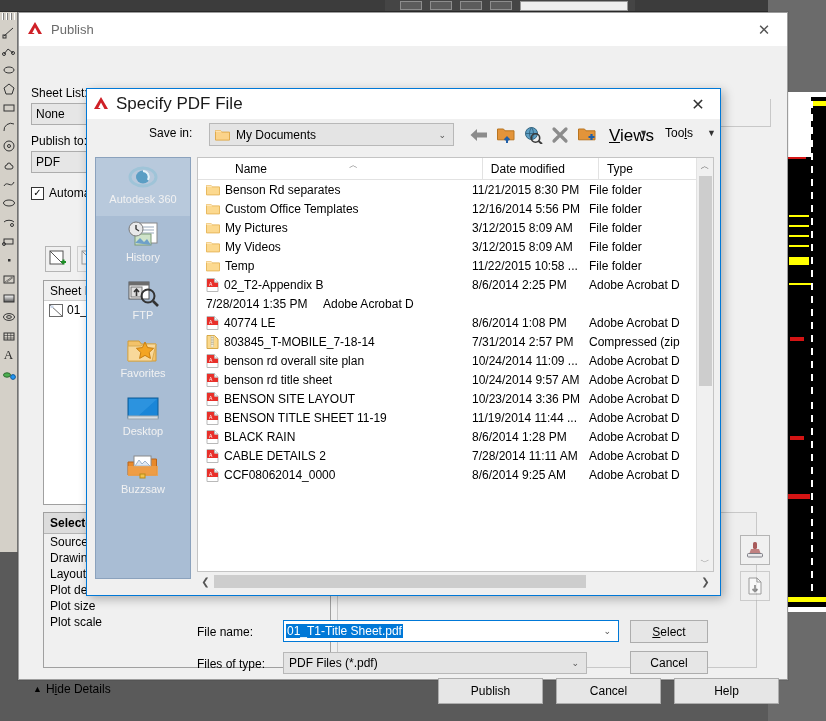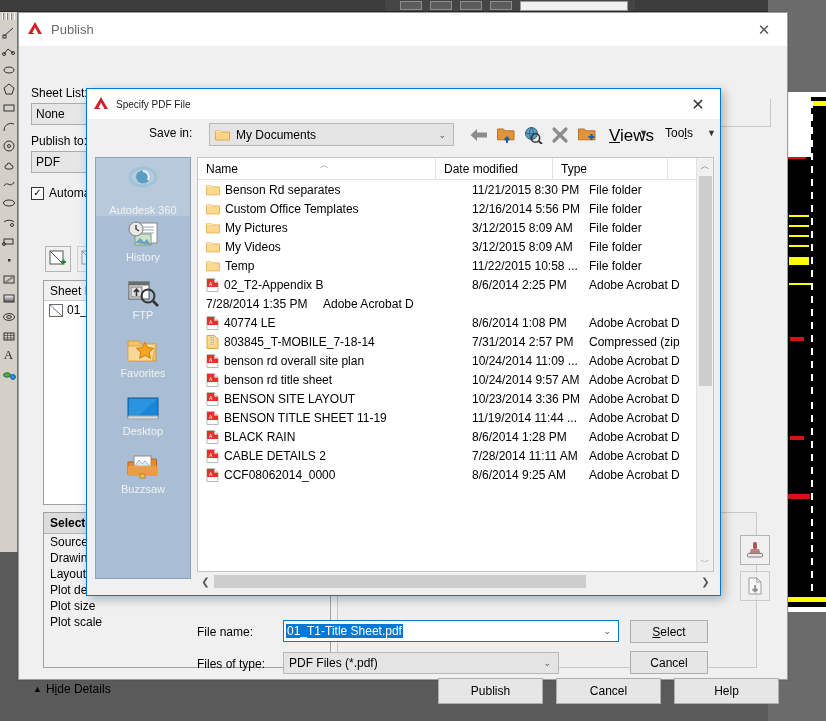--- a/index.html
+++ b/index.html
@@ -189,21 +189,21 @@
   #file-dialog {
     position:absolute; left:86px; top:88px; width:635px; height:508px;
     background:#f0f0f0;
     border:1px solid #0078d7;
     box-shadow: 3px 3px 10px rgba(0,0,0,.28);
   }
   #fd-titlebar {
     height:30px; background:#ffffff; display:flex; align-items:center;
     padding:0 6px; position:relative;
   }
-  #fd-title-text { font-size:10px; color:#1a1a1a; margin-left:7px; }
+  #fd-title-text { font-size:17px; color:#1a1a1a; margin-left:7px; }
   #fd-close {
     position:absolute; right:0; top:0; width:44px; height:30px;
     display:flex; align-items:center; justify-content:center;
     font-size:16px; color:#333; cursor:default;
   }
 
   #fd-toolbar-row {
     position:absolute; left:0; top:30px; width:635px; height:30px;
   }
   #savein-label { position:absolute; left:62px; top:37px; font-size:12px; }
@@ -227,39 +227,39 @@
     position:absolute; left:8px; top:68px; width:96px; height:422px;
     background:#a9bdd4;
     border:1px solid #8ba2bd;
   }
   .place {
     height:58px; display:flex; flex-direction:column;
     align-items:center; justify-content:flex-start; padding-top:2px;
   }
   .place .picon { height:34px; display:flex; align-items:center; }
   .place .plabel { font-size:11px; color:#f2f2f2; margin-top:-1px; }
-  .place.sel { background:#b8c9dc;justify-content:space-between; }
+  .place.sel { background:#b8c9dc; }
 
   
   #file-list {
     position:absolute; left:110px; top:68px; width:517px; height:415px;
     background:#ffffff; border:1px solid #c4c4c4;
   }
   #fl-header {
     height:22px; background:#ffffff; border-bottom:1px solid #e2e2e2;
     display:flex; font-size:12px; position:relative;
   }
   #fl-header .col {
     display:flex; align-items:center; padding-left:8px;
     border-right:1px solid #e2e2e2; position:relative;
   }
   #fl-sortmark {
     position:absolute; left:122px; top:1px; font-size:9px; color:#777;
   }
-  .col-name { width:238px; }
+  .col-name { width:258px;margin-left:29px; }
   .col-date { width:117px; }
   .col-type { width:115px; }
   #fl-rows { position:absolute; left:0; top:22px; right:17px; }
   .frow { display:flex; height:19px; align-items:center; font-size:12px; }
   .frow .c-name { width:266px; display:flex; align-items:center; gap:5px; padding-left:8px; }
   .frow .c-date { width:117px; padding-left:8px; }
   .frow .c-type { width:115px; padding-left:8px; overflow:hidden; white-space:nowrap; }
   #fl-vscroll {
     position:absolute; right:0; top:0; width:17px; height:100%;
     background:#f0f0f0; border-left:1px solid #e2e2e2;
@@ -285,21 +285,21 @@
     background:#ffffff; border:1px solid #0078d7;
     display:flex; align-items:center; padding-left:2px; font-size:12px;
     position:absolute;
   }
   #fname-input .sel-text {
     background:#0078d7; color:#ffffff; padding:0 1px;
   }
   #fname-input .chev { position:absolute; right:7px; font-size:9px; color:#555; }
   #ftype-label { position:absolute; left:110px; top:568px; font-size:12px; }
   #ftype-combo {
-    position:absolute; left:196px; top:563px; width:276px; height:22px;
+    position:absolute; left:196px; top:563px; width:304px; height:22px;
     background:#e4e4e4; border:1px solid #b8b8b8;
     display:flex; align-items:center; padding-left:5px; font-size:12px;
   }
   #ftype-combo .chev { position:absolute; right:7px; font-size:9px; color:#555; }
   #select-btn {
     position:absolute; left:543px; top:531px; width:78px; height:23px;
     background:#e6e6e6; border:1px solid #adadad;
     display:flex; align-items:center; justify-content:center; font-size:12px;
   }
   #cancel-btn {

